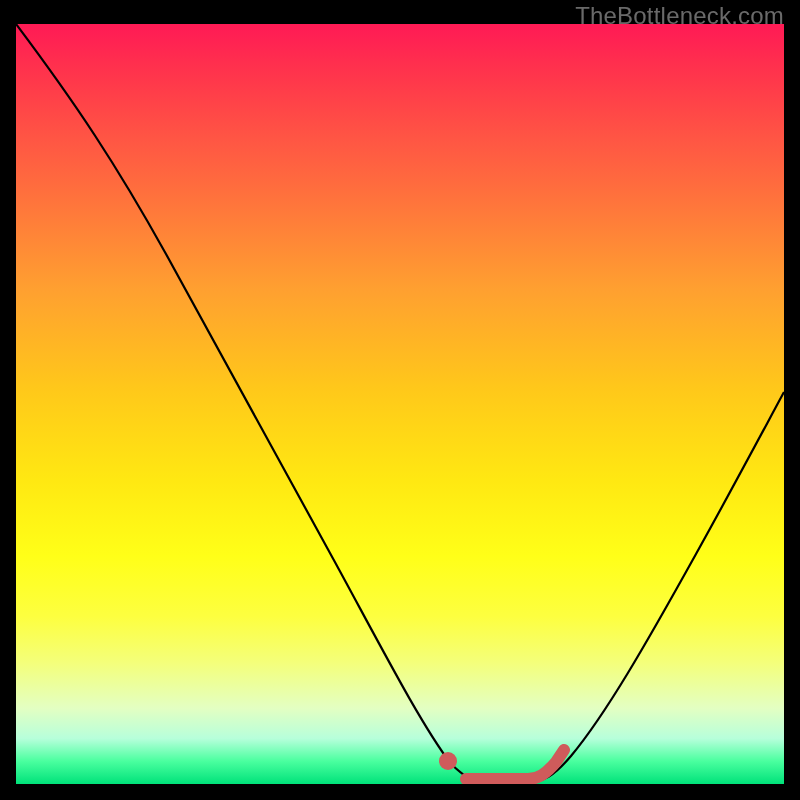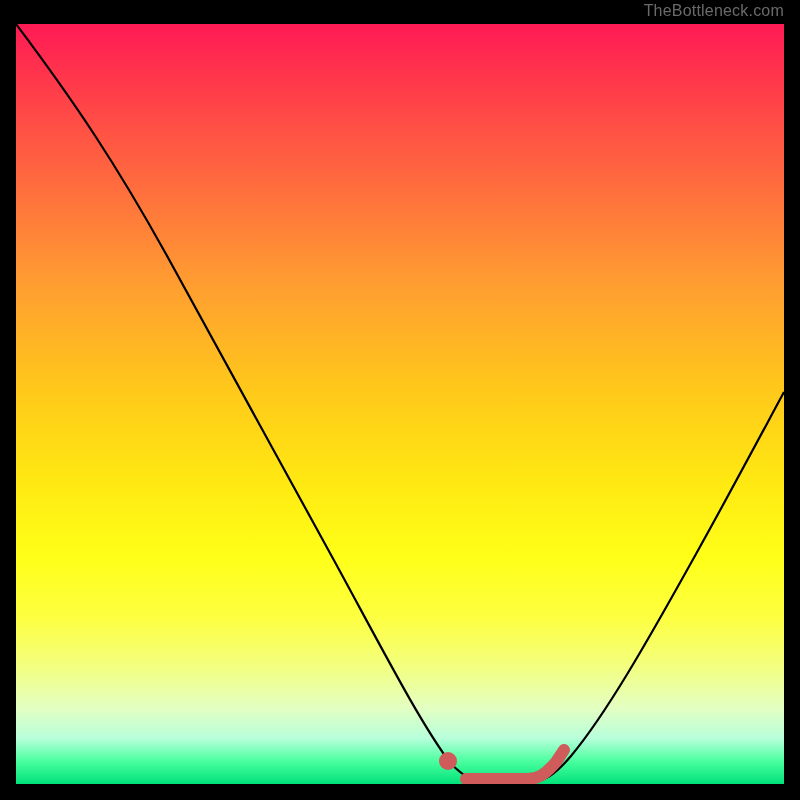--- a/index.html
+++ b/index.html
@@ -32,21 +32,21 @@
       #b7ffdb 94%,
       #4aff9f 97%,
       #00e27a 100%
     );
   }
   .watermark {
     position: absolute;
     top: 2px;
     right: 16px;
     color: #6a6a6a;
-    font-size: 16px;
+    font-size: 24px;
     font-weight: 400;
     letter-spacing: 0.2px;
   }
   svg.curve {
     position: absolute;
     left: 0;
     top: 0;
     width: 768px;
     height: 760px;
   }

